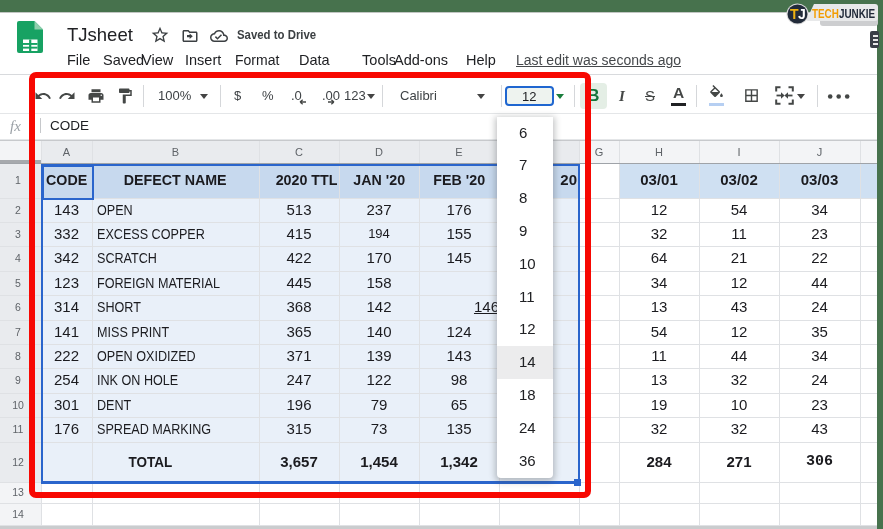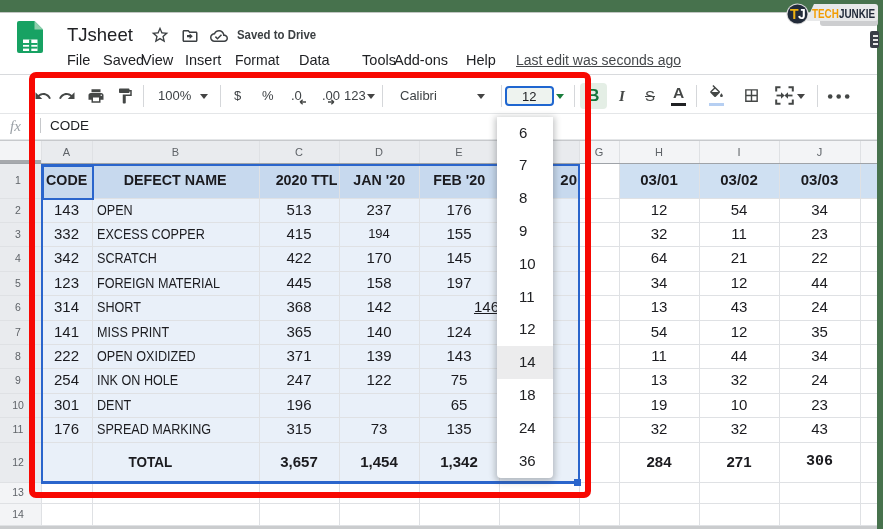--- a/index.html
+++ b/index.html
@@ -109,29 +109,29 @@
 <div style="position:absolute;left:259px;top:392.7px;width:80px;height:23.4px;line-height:23.4px;font-size:15px;text-align:center;color:#1b1b1f;white-space:nowrap;overflow:hidden;">196</div>
 <div style="position:absolute;left:259px;top:417.1px;width:80px;height:23.4px;line-height:23.4px;font-size:15px;text-align:center;color:#1b1b1f;white-space:nowrap;overflow:hidden;">315</div>
 <div style="position:absolute;left:339px;top:197.5px;width:80px;height:23.4px;line-height:23.4px;font-size:15px;text-align:center;color:#1b1b1f;white-space:nowrap;overflow:hidden;">237</div>
 <div style="position:absolute;left:339px;top:221.9px;width:80px;height:23.4px;line-height:23.4px;font-size:13px;text-align:center;color:#1b1b1f;white-space:nowrap;overflow:hidden;">194</div>
 <div style="position:absolute;left:339px;top:246.3px;width:80px;height:23.4px;line-height:23.4px;font-size:15px;text-align:center;color:#1b1b1f;white-space:nowrap;overflow:hidden;">170</div>
 <div style="position:absolute;left:339px;top:270.7px;width:80px;height:23.4px;line-height:23.4px;font-size:15px;text-align:center;color:#1b1b1f;white-space:nowrap;overflow:hidden;">158</div>
 <div style="position:absolute;left:339px;top:295.1px;width:80px;height:23.4px;line-height:23.4px;font-size:15px;text-align:center;color:#1b1b1f;white-space:nowrap;overflow:hidden;">142</div>
 <div style="position:absolute;left:339px;top:319.5px;width:80px;height:23.4px;line-height:23.4px;font-size:15px;text-align:center;color:#1b1b1f;white-space:nowrap;overflow:hidden;">140</div>
 <div style="position:absolute;left:339px;top:343.9px;width:80px;height:23.4px;line-height:23.4px;font-size:15px;text-align:center;color:#1b1b1f;white-space:nowrap;overflow:hidden;">139</div>
 <div style="position:absolute;left:339px;top:368.3px;width:80px;height:23.4px;line-height:23.4px;font-size:15px;text-align:center;color:#1b1b1f;white-space:nowrap;overflow:hidden;">122</div>
+<div style="position:absolute;left:339px;top:392.7px;width:80px;height:23.4px;line-height:23.4px;font-size:15px;text-align:center;color:#1b1b1f;white-space:nowrap;overflow:hidden;">79</div>
 <div style="position:absolute;left:339px;top:417.1px;width:80px;height:23.4px;line-height:23.4px;font-size:15px;text-align:center;color:#1b1b1f;white-space:nowrap;overflow:hidden;">73</div>
 <div style="position:absolute;left:419px;top:197.5px;width:80px;height:23.4px;line-height:23.4px;font-size:15px;text-align:center;color:#1b1b1f;white-space:nowrap;overflow:hidden;">176</div>
 <div style="position:absolute;left:419px;top:221.9px;width:80px;height:23.4px;line-height:23.4px;font-size:15px;text-align:center;color:#1b1b1f;white-space:nowrap;overflow:hidden;">155</div>
 <div style="position:absolute;left:419px;top:246.3px;width:80px;height:23.4px;line-height:23.4px;font-size:15px;text-align:center;color:#1b1b1f;white-space:nowrap;overflow:hidden;">145</div>
-<div style="position:absolute;left:419px;top:270.7px;width:80px;height:23.4px;line-height:23.4px;font-size:15px;text-align:center;color:#1b1b1f;white-space:nowrap;overflow:hidden;">197</div>
 <div style="position:absolute;left:419px;top:295.1px;width:80px;height:23.4px;line-height:23.4px;font-size:15px;text-align:right;color:#1b1b1f;white-space:nowrap;overflow:hidden;text-decoration:underline;">146</div>
 <div style="position:absolute;left:419px;top:319.5px;width:80px;height:23.4px;line-height:23.4px;font-size:15px;text-align:center;color:#1b1b1f;white-space:nowrap;overflow:hidden;">124</div>
 <div style="position:absolute;left:419px;top:343.9px;width:80px;height:23.4px;line-height:23.4px;font-size:15px;text-align:center;color:#1b1b1f;white-space:nowrap;overflow:hidden;">143</div>
-<div style="position:absolute;left:419px;top:368.3px;width:80px;height:23.4px;line-height:23.4px;font-size:15px;text-align:center;color:#1b1b1f;white-space:nowrap;overflow:hidden;">75</div>
+<div style="position:absolute;left:419px;top:368.3px;width:80px;height:23.4px;line-height:23.4px;font-size:15px;text-align:center;color:#1b1b1f;white-space:nowrap;overflow:hidden;">98</div>
 <div style="position:absolute;left:419px;top:392.7px;width:80px;height:23.4px;line-height:23.4px;font-size:15px;text-align:center;color:#1b1b1f;white-space:nowrap;overflow:hidden;">65</div>
 <div style="position:absolute;left:419px;top:417.1px;width:80px;height:23.4px;line-height:23.4px;font-size:15px;text-align:center;color:#1b1b1f;white-space:nowrap;overflow:hidden;">135</div>
 <div style="position:absolute;left:619px;top:197.5px;width:80px;height:23.4px;line-height:23.4px;font-size:15px;text-align:center;color:#1b1b1f;white-space:nowrap;overflow:hidden;">12</div>
 <div style="position:absolute;left:619px;top:221.9px;width:80px;height:23.4px;line-height:23.4px;font-size:15px;text-align:center;color:#1b1b1f;white-space:nowrap;overflow:hidden;">32</div>
 <div style="position:absolute;left:619px;top:246.3px;width:80px;height:23.4px;line-height:23.4px;font-size:15px;text-align:center;color:#1b1b1f;white-space:nowrap;overflow:hidden;">64</div>
 <div style="position:absolute;left:619px;top:270.7px;width:80px;height:23.4px;line-height:23.4px;font-size:15px;text-align:center;color:#1b1b1f;white-space:nowrap;overflow:hidden;">34</div>
 <div style="position:absolute;left:619px;top:295.1px;width:80px;height:23.4px;line-height:23.4px;font-size:15px;text-align:center;color:#1b1b1f;white-space:nowrap;overflow:hidden;">13</div>
 <div style="position:absolute;left:619px;top:319.5px;width:80px;height:23.4px;line-height:23.4px;font-size:15px;text-align:center;color:#1b1b1f;white-space:nowrap;overflow:hidden;">54</div>
 <div style="position:absolute;left:619px;top:343.9px;width:80px;height:23.4px;line-height:23.4px;font-size:15px;text-align:center;color:#1b1b1f;white-space:nowrap;overflow:hidden;">11</div>
 <div style="position:absolute;left:619px;top:368.3px;width:80px;height:23.4px;line-height:23.4px;font-size:15px;text-align:center;color:#1b1b1f;white-space:nowrap;overflow:hidden;">13</div>

